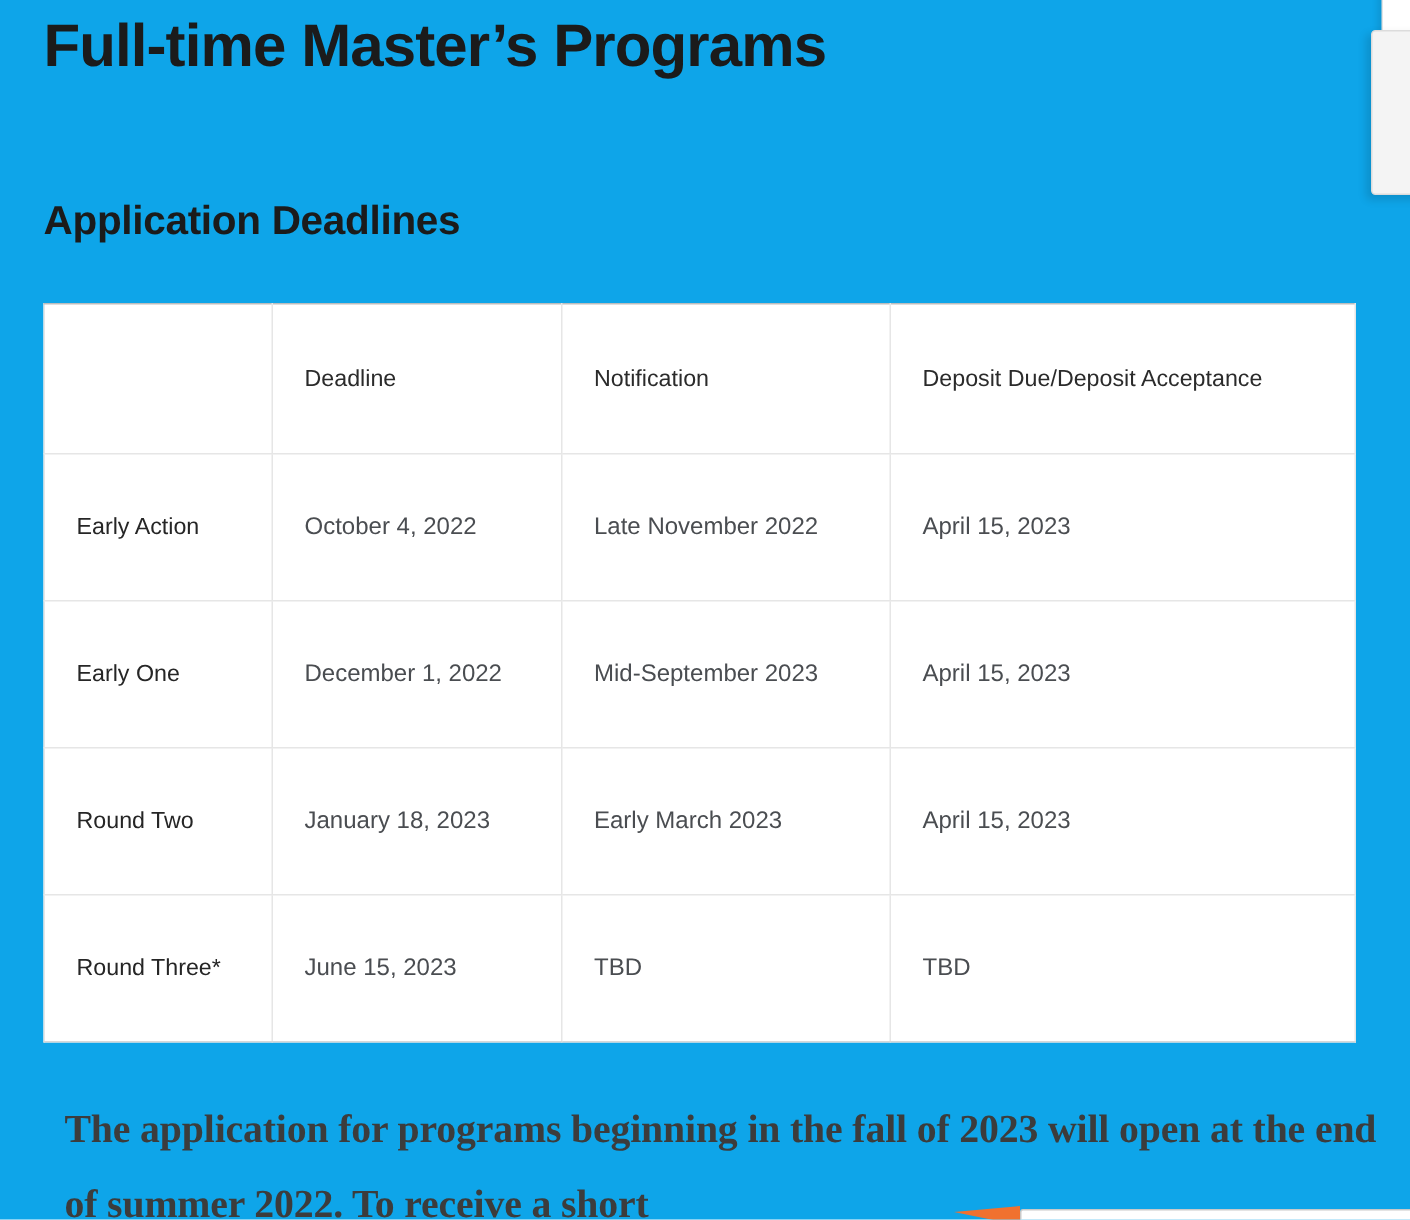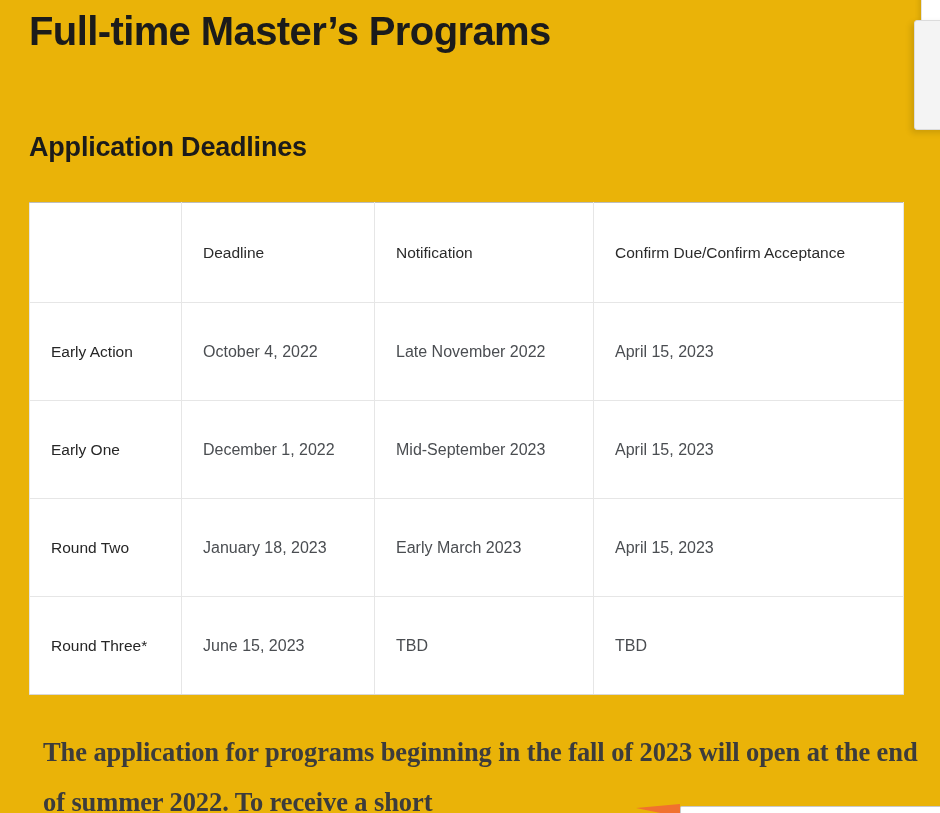--- a/index.html
+++ b/index.html
@@ -13,21 +13,21 @@
     overflow: hidden;
     font-family: "Liberation Sans", sans-serif;
     position: relative;
   }
 
   .page {
     position: absolute;
     left: 0; top: 0;
     width: 940px;
     height: 813px;
-    background: #eab308;
+    background: #0ea5e9;
     overflow: hidden;
   }
 
   
   .panel-back {
     position: absolute;
     left: 921px;
     top: -10px;
     width: 70px;
     height: 120px;
@@ -187,21 +187,21 @@
       <col class="c1">
         <col class="c2">
         <col class="c3">
         <col class="c4">
     </colgroup>
     <thead>
       <tr>
         <th class="blank-head"></th>
         <th>Deadline</th>
         <th>Notification</th>
-        <th>Confirm Due/Confirm Acceptance</th>
+        <th>Deposit Due/Deposit Acceptance</th>
       </tr>
     </thead>
     <tbody>
       <tr>
         <th>Early Action</th>
         <td>October 4, 2022</td>
         <td>Late November 2022</td>
         <td>April 15, 2023</td>
       </tr>
       <tr>

